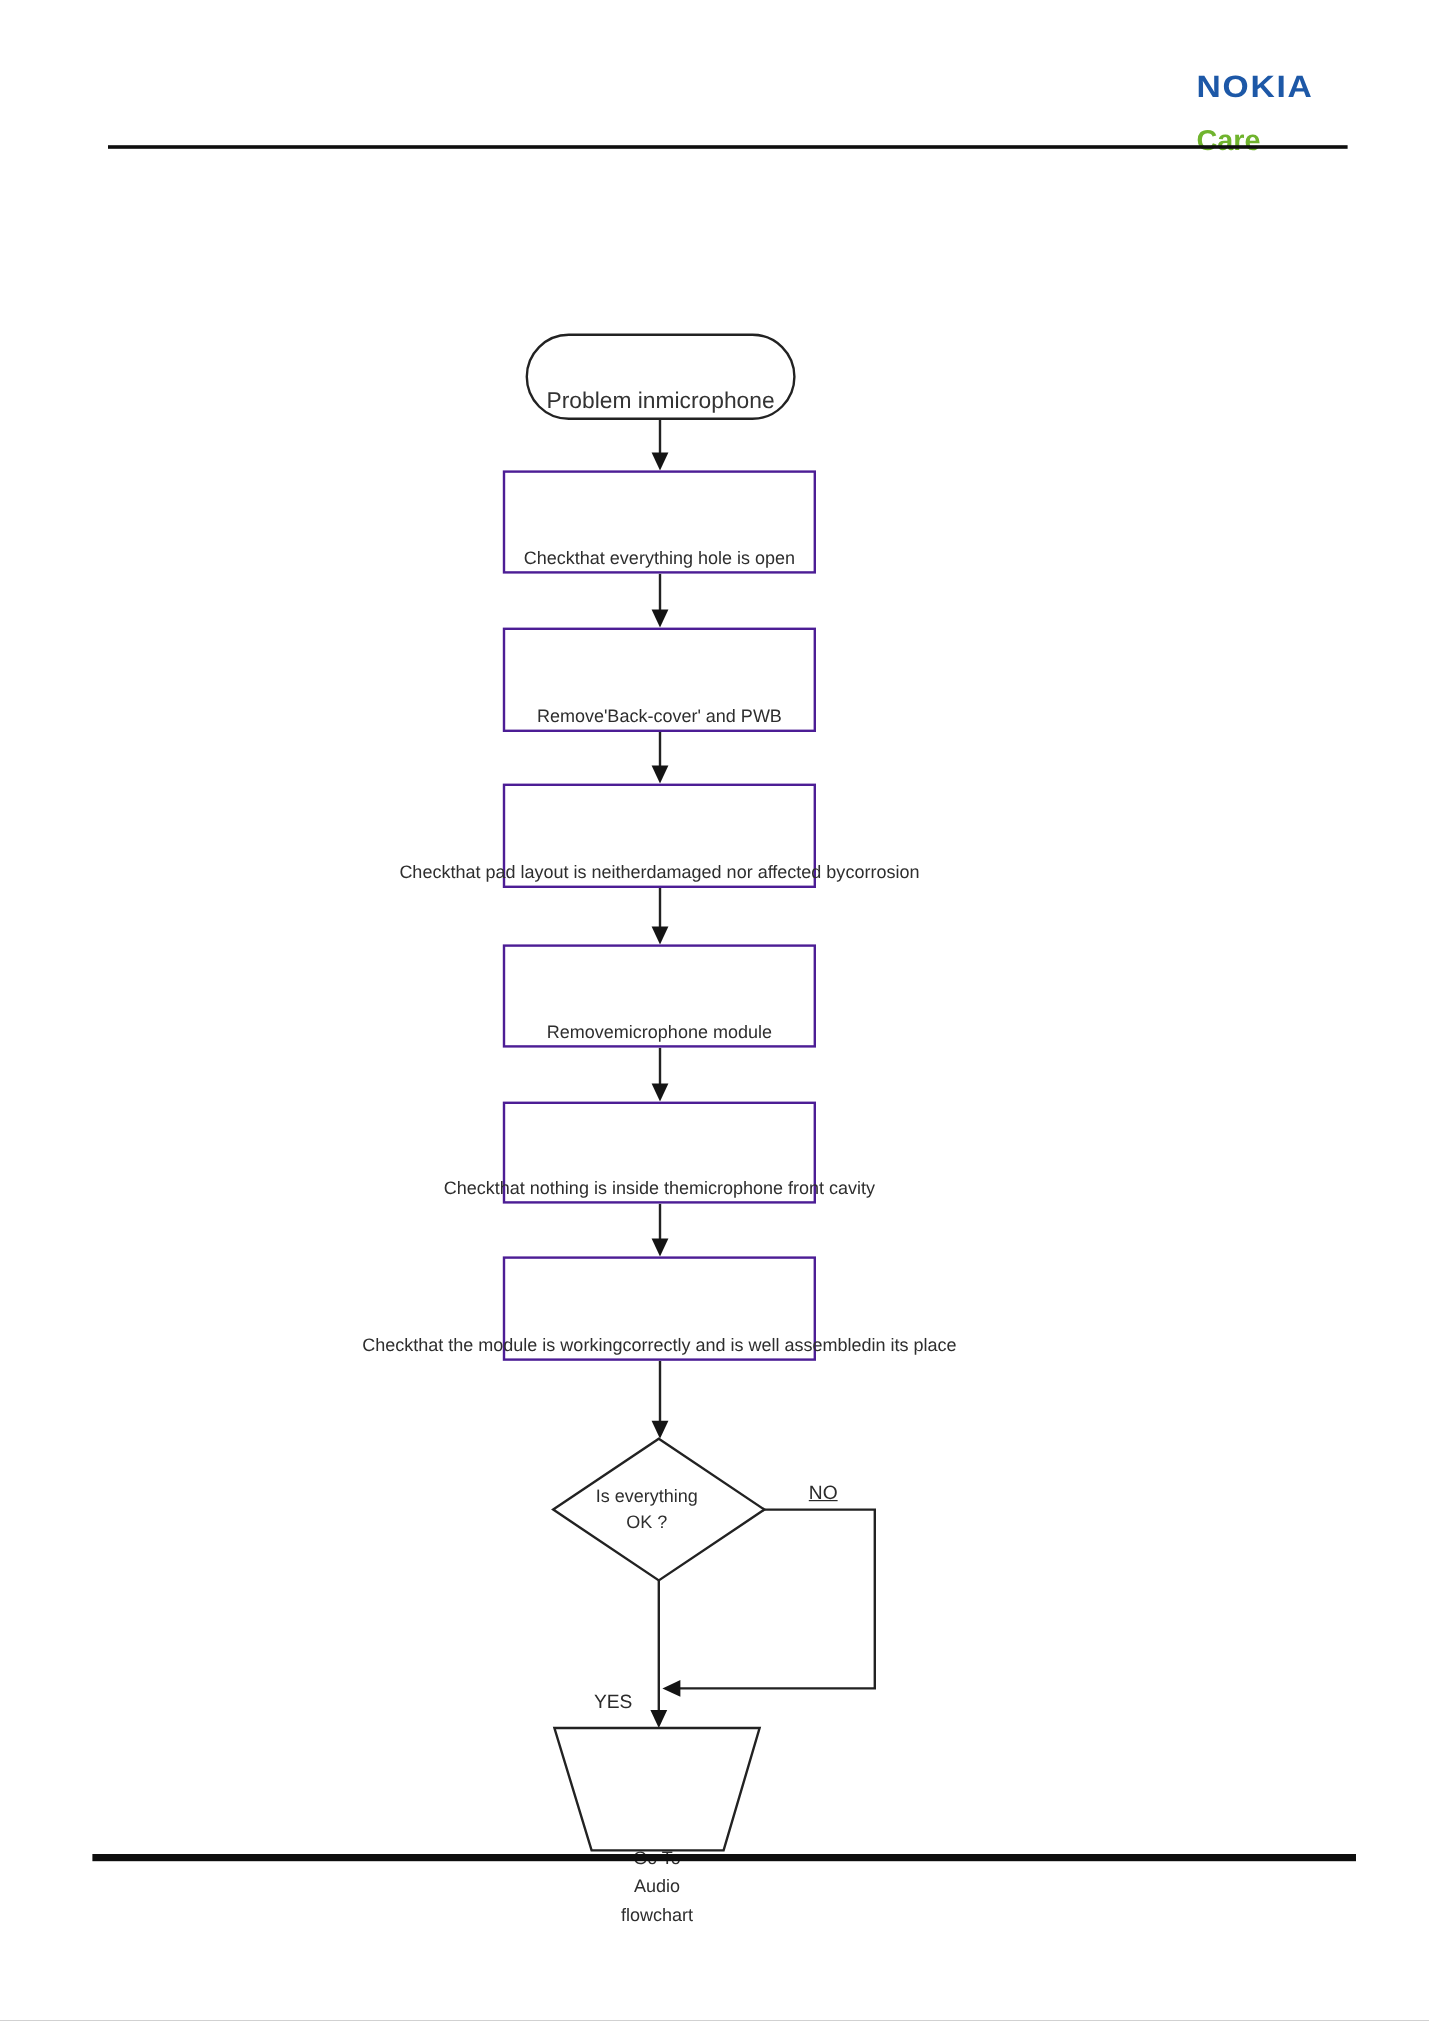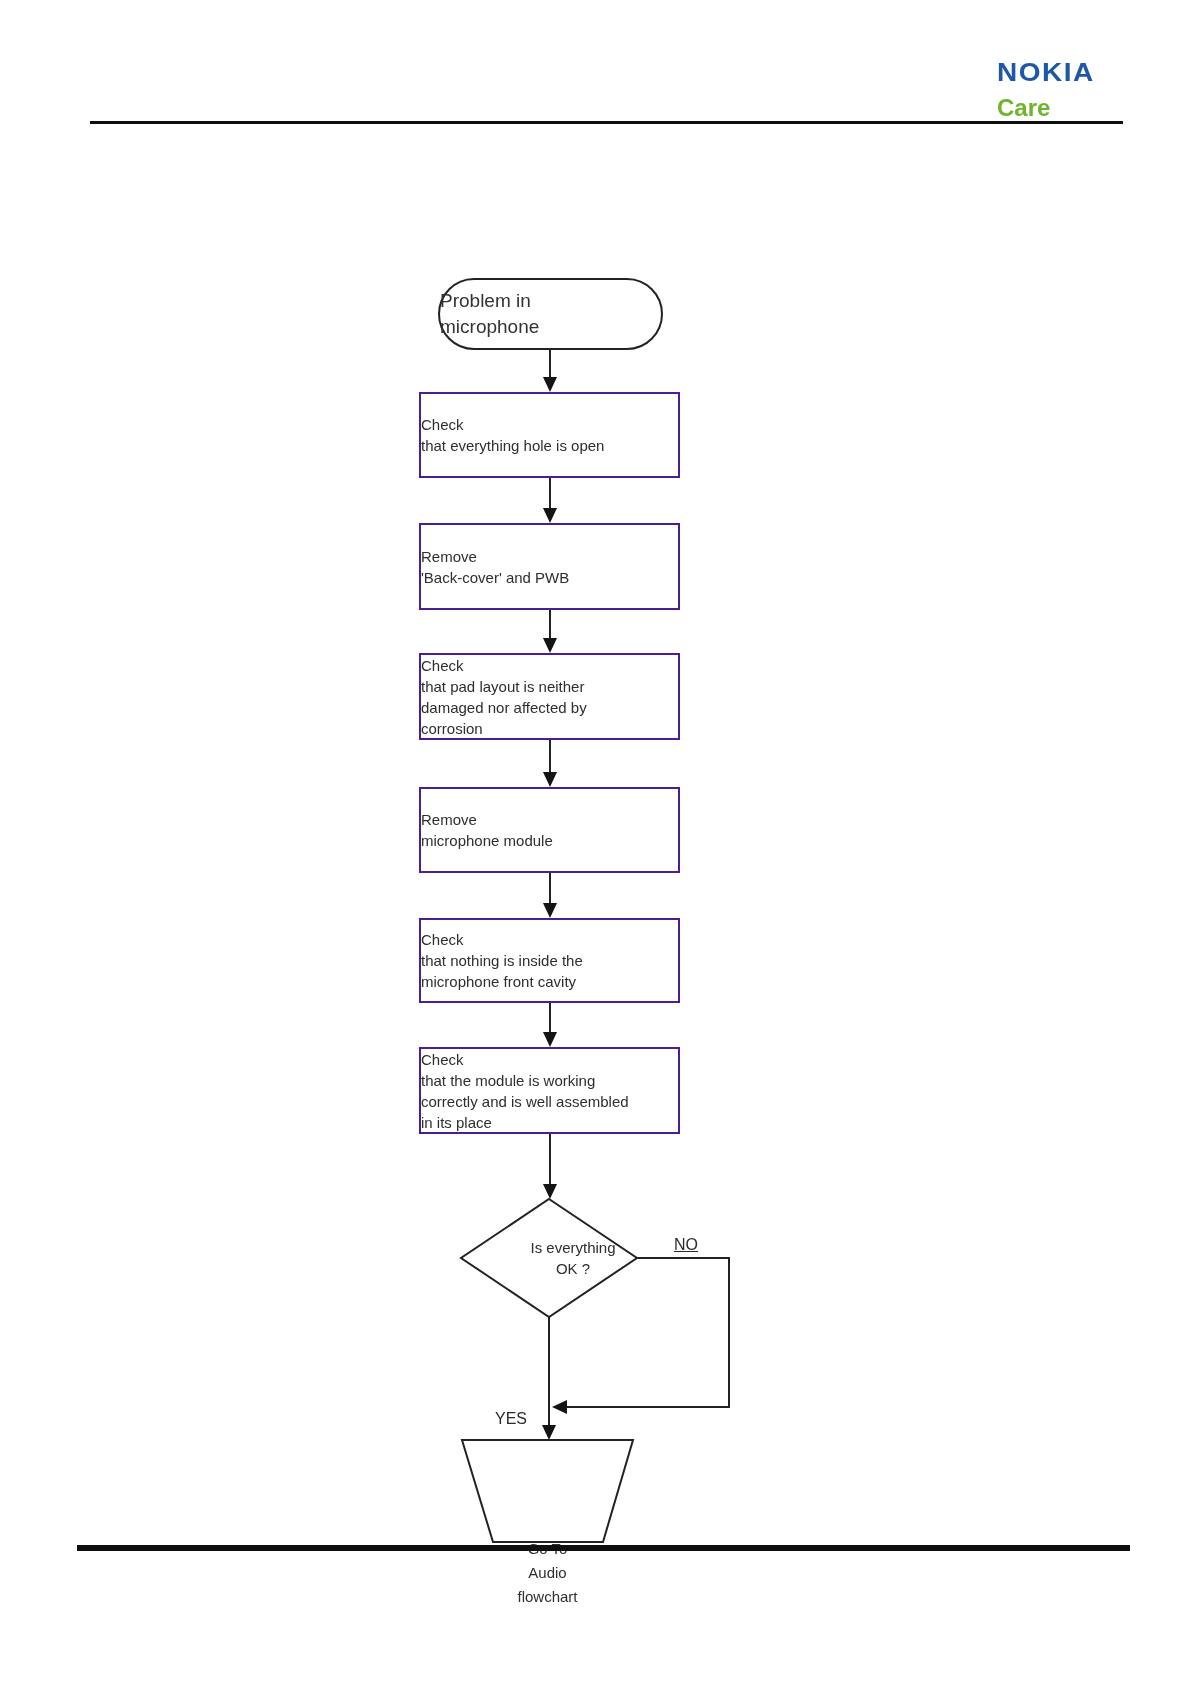--- a/index.html
+++ b/index.html
@@ -17,28 +17,28 @@
   .rule.footer{left:77px;top:1545px;width:1053px;height:6px;}
 
   .logo{position:absolute;left:997px;top:60px;line-height:1;}
   .logo .brand{
     font-weight:bold;font-size:28px;letter-spacing:1.5px;
     color:#1d58a7;display:block;
     transform:scaleY(0.92);transform-origin:top left;
   }
   .logo .sub{
     font-weight:bold;font-size:24px;letter-spacing:0px;
-    color:#70b42e;display:block;margin-top:8px;
+    color:#70b42e;display:block;margin-top:18px;
   }
 
   svg.wires{position:absolute;left:0;top:0;}
 
   .node{
     position:absolute;
-    display:flex;flex-direction:column;align-items:flex-start;justify-content:center;
+    display:flex;flex-direction:row;align-items:flex-end;justify-content:center;
     text-align:center;color:#2e2e2e;
     font-size:15px;line-height:21px;
     background:#ffffff;
     box-sizing:border-box;
   }
   .process{border:2px solid #4c1d95;width:261px;left:419px;}
   .terminator{
     border:2px solid #222222;border-radius:37px;
     left:438px;top:278px;width:225px;height:72px;
     font-size:19px;line-height:26px;color:#333;
@@ -123,21 +123,21 @@
     <div class="tline">microphone front cavity</div>
   </div>
 
   <div class="node process" style="top:1047px;height:87px;">
     <div class="tline">Check</div>
     <div class="tline">that the module is working</div>
     <div class="tline">correctly and is well assembled</div>
     <div class="tline">in its place</div>
   </div>
 
-  <div class="floating-label" style="left:485px;top:1237px;width:176px;">
+  <div class="floating-label" style="left:451px;top:1237px;width:176px;">
     <div class="tline">Is everything</div>
     <div class="tline">OK ?</div>
   </div>
 
   <div class="floating-label edge-label" style="left:660px;top:1234px;width:52px;text-decoration:underline;">NO</div>
   <div class="floating-label edge-label" style="left:495px;top:1408px;width:45px;text-align:left;">YES</div>
 
 
   <div class="floating-label" style="left:462px;top:1537px;width:171px;line-height:24px;">
     <div class="tline">Go To</div>

